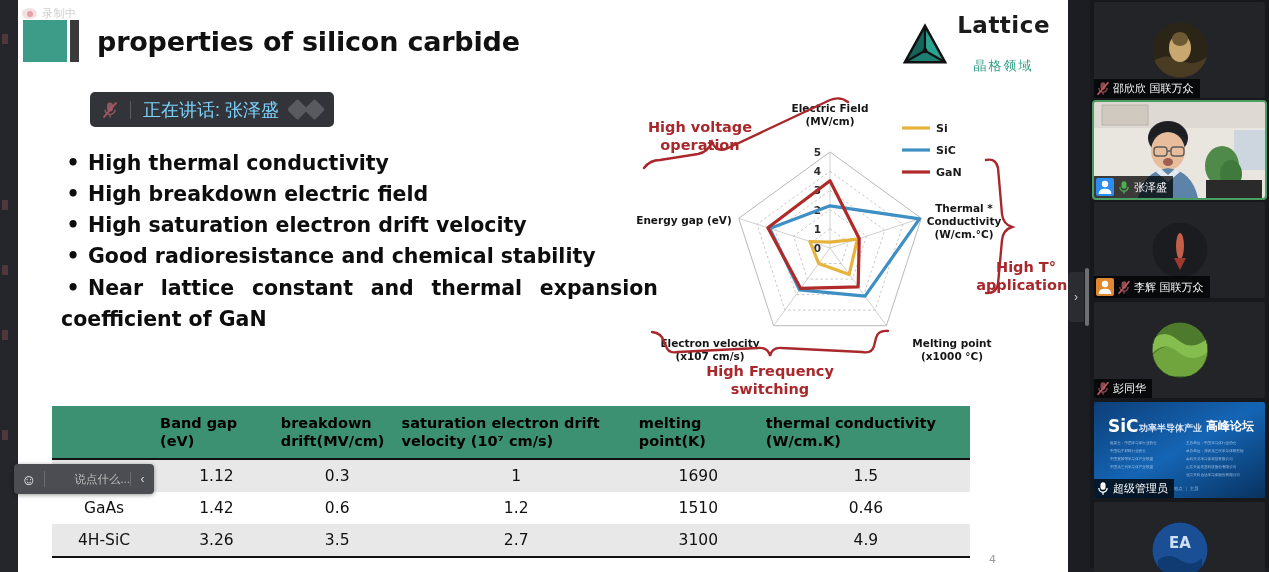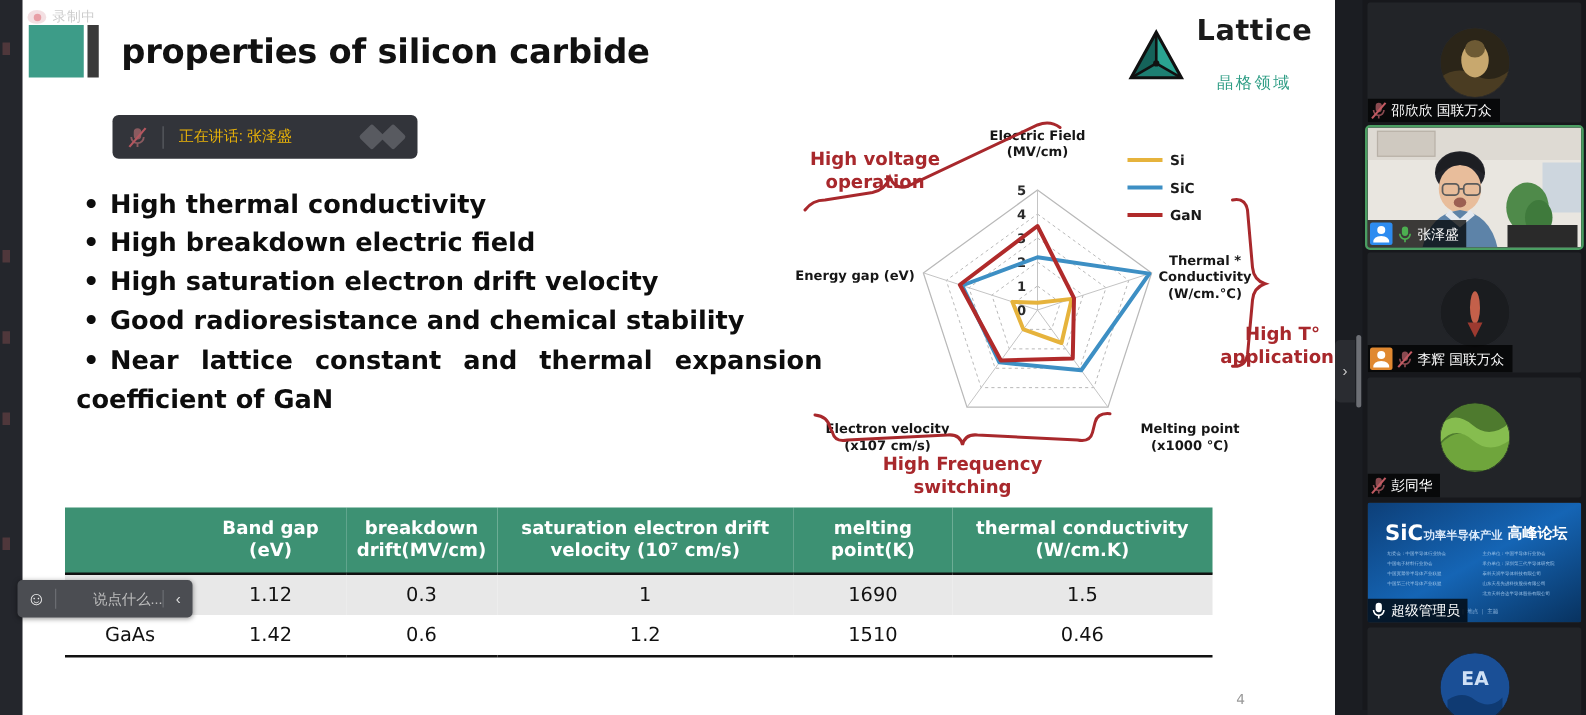--- a/index.html
+++ b/index.html
@@ -78,21 +78,21 @@
 
   
   .speak-toast {
     position: absolute; left: 72px; top: 92px;
     width: 244px; height: 35px;
     background: #32343a; border-radius: 5px;
     display: flex; align-items: center; padding: 0 12px;
   }
   .mic-muted { width: 16px; height: 18px; position: relative; flex: 0 0 auto; }
   .toast-sep { width: 1px; height: 18px; background: #5a5c62; margin: 0 12px; }
-  .toast-text { font-size: 12px; color: #eab308; }
+  .toast-text { font-size: 18px; color: #7dd3fc; }
   .toast-wave { margin-left: auto; display: flex; gap: 2px; }
   .toast-wave span {
     display: block; width: 15px; height: 15px; background: #585a60;
     transform: rotate(45deg); border-radius: 2px;
   }
 
   
   .bullets {
     position: absolute; left: 40px; top: 148px; width: 620px;
     font-family: "DejaVu Sans", sans-serif;
@@ -117,22 +117,22 @@
   .radar-wrap svg { display: block; }
 
   
   .tbl {
     position: absolute; left: 34px; top: 406px;
     width: 918px;
     border-collapse: collapse;
     font-family: "DejaVu Sans", sans-serif;
   }
   .tbl th {
-    background: #3d9173; color: #ffffff; font-size: 14.5px; font-weight: bold;
-    padding: 8px 4px; line-height: 1.25; text-align: center;
+    background: #3d9173; color: #000000; font-size: 14.5px; font-weight: bold;
+    padding: 8px 4px; line-height: 1.25; text-align: left;
     border-bottom: 2px solid #111;
   }
   .tbl tbody tr:nth-child(odd) td { background: #e8e8e8; }
   .tbl tbody tr:nth-child(even) td { background: #ffffff; }
   .tbl td {
     font-size: 15.5px; color: #111; text-align: center;
     padding: 7px 4px;
   }
   .tbl tbody tr:last-child td { border-bottom: 2px solid #111; }
   .tbl th.c0 { width: 100px; }
@@ -404,20 +404,28 @@
             <td>1.5</td>
           </tr>
           <tr>
             <td>GaAs</td>
             <td>1.42</td>
             <td>0.6</td>
             <td>1.2</td>
             <td>1510</td>
             <td>0.46</td>
           </tr>
+          <tr>
+            <td>4H-SiC</td>
+            <td>3.26</td>
+            <td>3.5</td>
+            <td>2.7</td>
+            <td>3100</td>
+            <td>4.9</td>
+          </tr>
         </tbody>
     </table>
 
     <div class="page-num">4</div>
   </div>
 
   <div class="chat-bar">
     <div class="chat-emoji">☺</div>
     <div class="chat-divider"></div>
     <div class="chat-placeholder">说点什么...</div>

